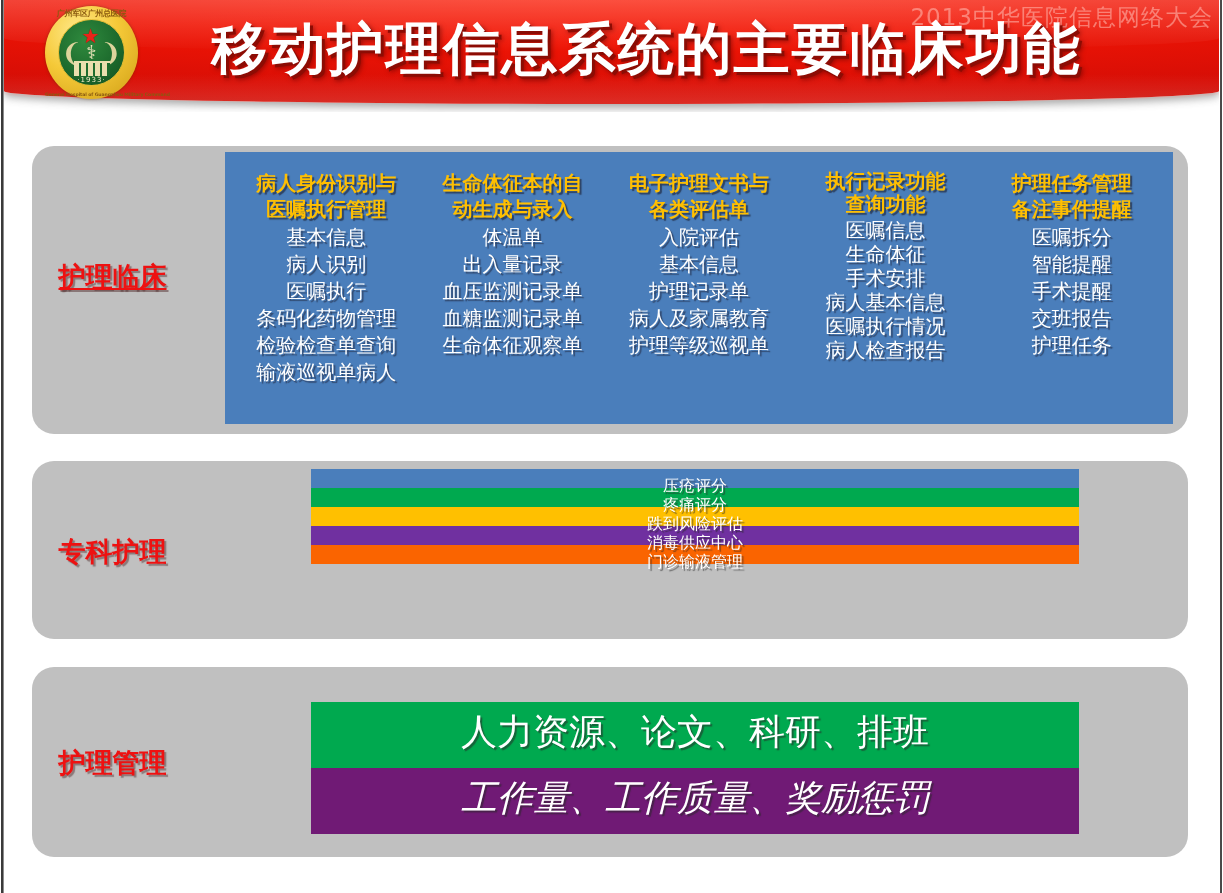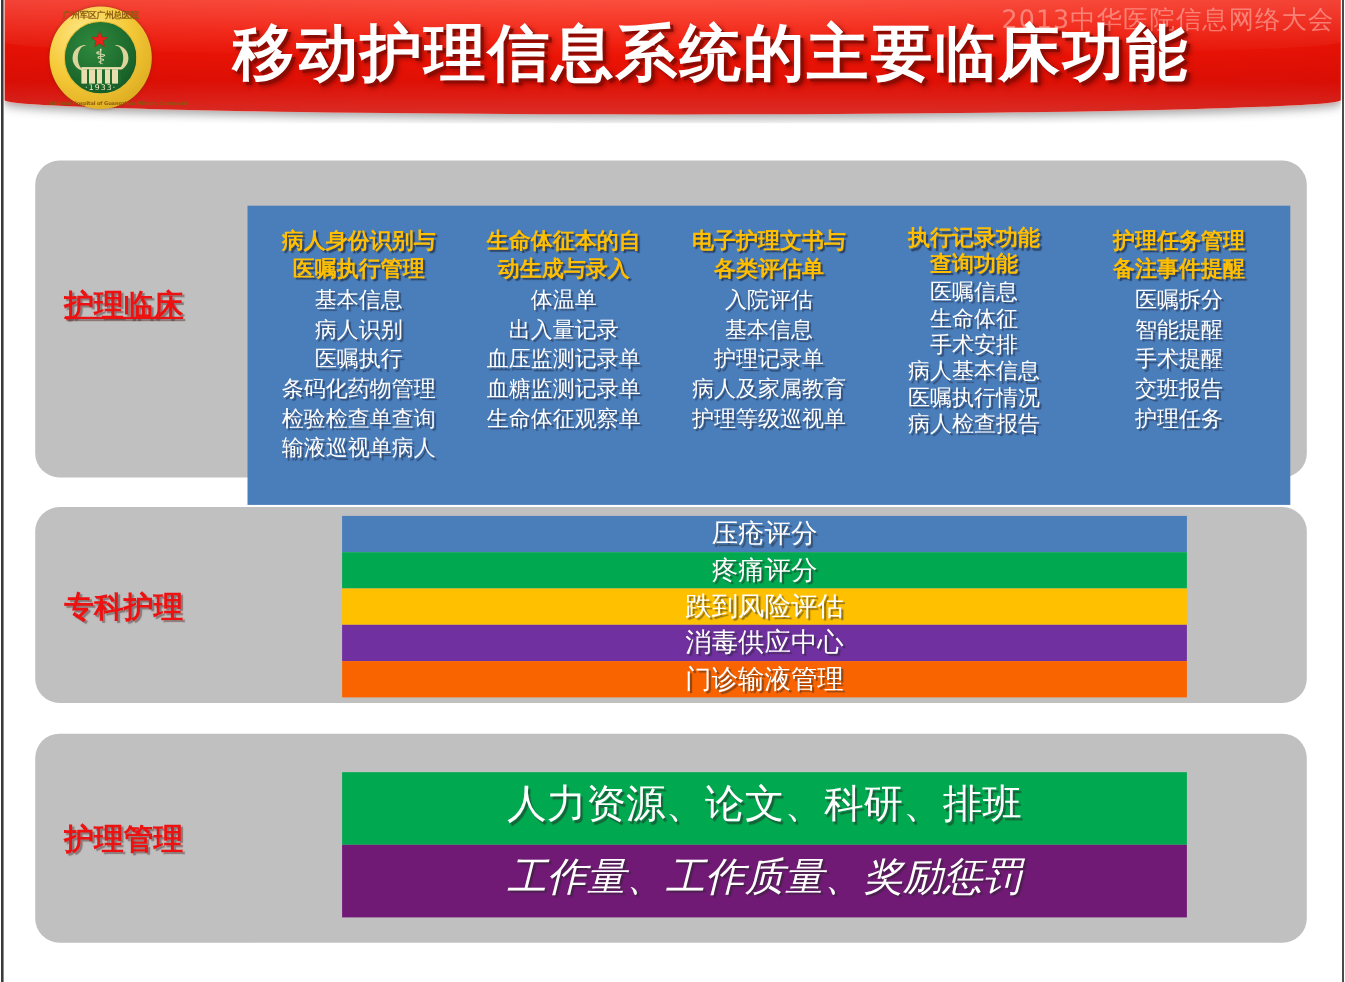--- a/index.html
+++ b/index.html
@@ -231,21 +231,20 @@
     top: 152px;
     width: 948px;
     height: 272px;
     background: #4a7ebb;
     display: flex;
     flex-direction: row;
     align-items: flex-start;
     justify-content: space-between;
     padding: 18px 8px 0 8px;
     box-sizing: border-box;
-    margin-top: 35px;
   }
   .col {
     flex: 1 1 0;
     text-align: center;
     padding: 0 2px;
     box-sizing: border-box;
   }
   .col-title {
     font-size: 20px;
     font-weight: bold;
@@ -277,23 +276,23 @@
 
   .bar {
     width: 100%;
     box-sizing: border-box;
     text-align: center;
     color: #ffffff;
     white-space: nowrap;
     text-shadow: 2px 2px 1px rgba(40,40,40,0.55);
   }
   #bars-special .bar {
-    height: 33px;
+    height: 19px;
     line-height: 33px;
-    font-size: 24px;
+    font-size: 16px;
   }
   #bars-manage .bar {
     height: 66px;
     line-height: 60px;
     font-size: 36px;
   }
 </style>
 </head>
 <body>
 

